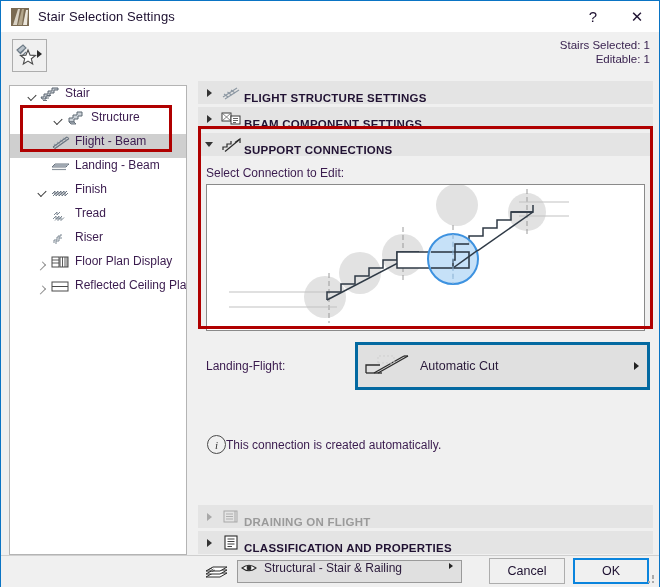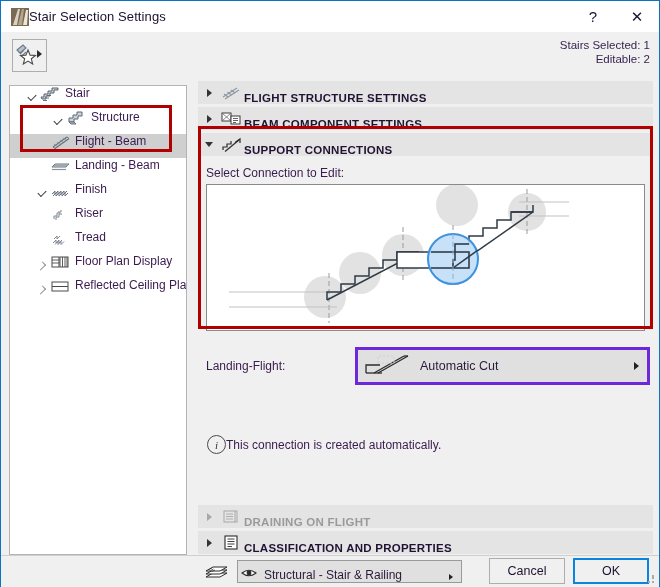--- a/index.html
+++ b/index.html
@@ -15,21 +15,21 @@
     border:1px solid #0a74c4;background:#f0f0f0;
   }
 
   
   .titlebar{
     position:absolute;left:0;top:0;width:658px;height:31px;
     background:#ffffff;box-sizing:border-box;
     display:flex;align-items:center;
   }
   .tb-icon{width:18px;height:18px;margin-left:10px;flex:0 0 auto;position:relative;}
-  .tb-title{font-size:13px;color:#1d1030;letter-spacing:.1px;}
+  .tb-title{margin-left:9px;font-size:13px;color:#1d1030;letter-spacing:.1px;}
   .tb-spacer{flex:1 1 auto;}
   .tb-btn{
     width:44px;height:31px;display:flex;align-items:center;justify-content:center;
     font-size:15px;color:#1d1030;cursor:default;
   }
   .tb-btn.help{font-size:15px;}
 
   
   .headerstrip{
     position:absolute;left:0;top:31px;width:658px;height:48px;
@@ -117,22 +117,22 @@
   .hl-sec{
     position:absolute;left:197px;top:125px;width:455px;height:203px;
     border:3px solid #b00000;box-sizing:border-box;pointer-events:none;
   }
 
   .row-landing{
     position:relative;height:46px;display:flex;align-items:center;margin-top:12px;
   }
   .row-landing .lbl{width:157px;padding-left:8px;box-sizing:border-box;font-size:12px;color:#3a1b4e;}
   .combo{
-    position:relative;width:295px;height:38px;background:#e0e0e0;
-    border:3px solid #6d28d9;box-sizing:border-box;display:flex;align-items:center;
+    position:relative;width:295px;height:48px;background:#e0e0e0;
+    border:3px solid #0369a1;box-sizing:border-box;display:flex;align-items:center;
   }
   .combo .cic{width:62px;flex:0 0 62px;height:30px;position:relative;}
   .combo .ctxt{flex:1 1 auto;font-size:12.5px;color:#2a1a3a;text-align:left;}
   .combo .carr{width:22px;flex:0 0 22px;display:flex;align-items:center;justify-content:center;}
   .carr::before{content:"";display:block;width:0;height:0;
     border-left:5px solid #222;border-top:4px solid transparent;border-bottom:4px solid transparent;}
 
   .info-row{display:flex;align-items:center;margin-top:46px;padding-left:9px;}
   .info-ic{width:17px;height:17px;border:1.4px solid #4a4a4a;border-radius:50%;
     display:flex;align-items:center;justify-content:center;flex:0 0 auto;
@@ -143,21 +143,21 @@
 
   
   .footer{
     position:absolute;left:0;top:554px;width:658px;height:32px;background:#f0f0f0;
     border-top:1px solid #cfcfcf;box-sizing:border-box;
   }
   .layer-ic{position:absolute;left:203px;top:7px;width:26px;height:20px;}
   .layer-combo{
     position:absolute;left:236px;top:4px;width:225px;height:23px;
     background:#e0e0e0;border:1px solid #9a9a9a;box-sizing:border-box;
-    display:flex;align-items:flex-end;
+    display:flex;align-items:flex-start;
   }
   .layer-combo .eye{width:26px;flex:0 0 26px;height:16px;position:relative;}
   .layer-combo .ltxt{flex:1 1 auto;font-size:12px;color:#2a1a3a;}
   .layer-combo .larr{width:20px;flex:0 0 20px;display:flex;align-items:center;justify-content:center;}
   .btn{
     position:absolute;top:2px;height:26px;box-sizing:border-box;
     display:flex;align-items:center;justify-content:center;
     font-size:12.5px;color:#1d1030;background:#f0f0f0;
   }
   .btn.cancel{left:488px;width:76px;border:1px solid #adadad;}
@@ -193,21 +193,21 @@
         <g stroke="#6d7a86" stroke-width="1.1" fill="none">
           <path d="M5 12 L9 8 M7 14 L11 10 M9 16 L13 12"></path>
           <path d="M4 10 L10 5 L13 8 L7 13 Z" fill="#b9c2ca" stroke="#6d7a86"></path>
         </g>
         <path d="M15 10 L17.1 15.1 L22.5 15.4 L18.3 18.8 L19.7 24 L15 21.1 L10.3 24 L11.7 18.8 L7.5 15.4 L12.9 15.1 Z" fill="#ffffff" stroke="#4a4a4a" stroke-width="1.1"></path>
         <path d="M24 10 L24 18 L29 14 Z" fill="#2b2b2b"></path>
       </svg>
     </div>
     <div class="sel-info">
       <div>Stairs Selected: 1</div>
-      <div>Editable: 2</div>
+      <div>Editable: 1</div>
     </div>
   </div>
 
   <div class="tree-panel">
 
     <div class="tree-row" style="padding-left:14px">
       <span class="twisty open"></span>
       <span class="tree-ic">
         <svg width="20" height="16" viewBox="0 0 20 16">
           <g stroke="#5a6570" stroke-width="1" fill="#c8ced4">
@@ -267,40 +267,40 @@
           </g>
         </svg>
       </span>
       <span class="tree-lbl">Finish</span>
     </div>
 
     <div class="tree-row" style="padding-left:40px">
       <span class="tree-ic">
         <svg width="20" height="16" viewBox="0 0 20 16">
           <g stroke="#7d8893" stroke-width="1" fill="none">
+            <path d="M3 13 L6 10 L6 13 L9 10 L9 13 L12 10"></path>
+            <path d="M5 14.5 L8 11.5 L8 14.5 L11 11.5 L11 14.5 L14 11.5"></path>
+            <path d="M4 9 L7 6 L7 9 L10 6"></path>
+          </g>
+        </svg>
+      </span>
+      <span class="tree-lbl">Tread</span>
+    </div>
+
+    <div class="tree-row" style="padding-left:40px">
+      <span class="tree-ic">
+        <svg width="20" height="16" viewBox="0 0 20 16">
+          <g stroke="#7d8893" stroke-width="1" fill="none">
             <path d="M4 13 L4 10 L7 10 L7 7 L10 7"></path>
             <path d="M6 14 L6 11 L9 11 L9 8 L12 8"></path>
             <path d="M8 6 L11 6 L11 4"></path>
           </g>
         </svg>
       </span>
       <span class="tree-lbl">Riser</span>
-    </div>
-
-    <div class="tree-row" style="padding-left:40px">
-      <span class="tree-ic">
-        <svg width="20" height="16" viewBox="0 0 20 16">
-          <g stroke="#7d8893" stroke-width="1" fill="none">
-            <path d="M3 13 L6 10 L6 13 L9 10 L9 13 L12 10"></path>
-            <path d="M5 14.5 L8 11.5 L8 14.5 L11 11.5 L11 14.5 L14 11.5"></path>
-            <path d="M4 9 L7 6 L7 9 L10 6"></path>
-          </g>
-        </svg>
-      </span>
-      <span class="tree-lbl">Tread</span>
     </div>
 
     <div class="tree-row" style="padding-left:24px">
       <span class="twisty closed"></span>
       <span class="tree-ic">
         <svg width="20" height="16" viewBox="0 0 20 16">
           <rect x="2" y="3" width="7" height="10" fill="#ffffff" stroke="#4a4a4a" stroke-width="1"></rect>
           <path d="M2 6 L9 6 M2 9 L9 9" stroke="#4a4a4a" stroke-width="0.9"></path>
           <rect x="10" y="3" width="8" height="10" fill="#ffffff" stroke="#4a4a4a" stroke-width="1"></rect>
           <path d="M12.5 3 L12.5 13 M15 3 L15 13 M17 3 L17 13" stroke="#4a4a4a" stroke-width="0.9"></path>

